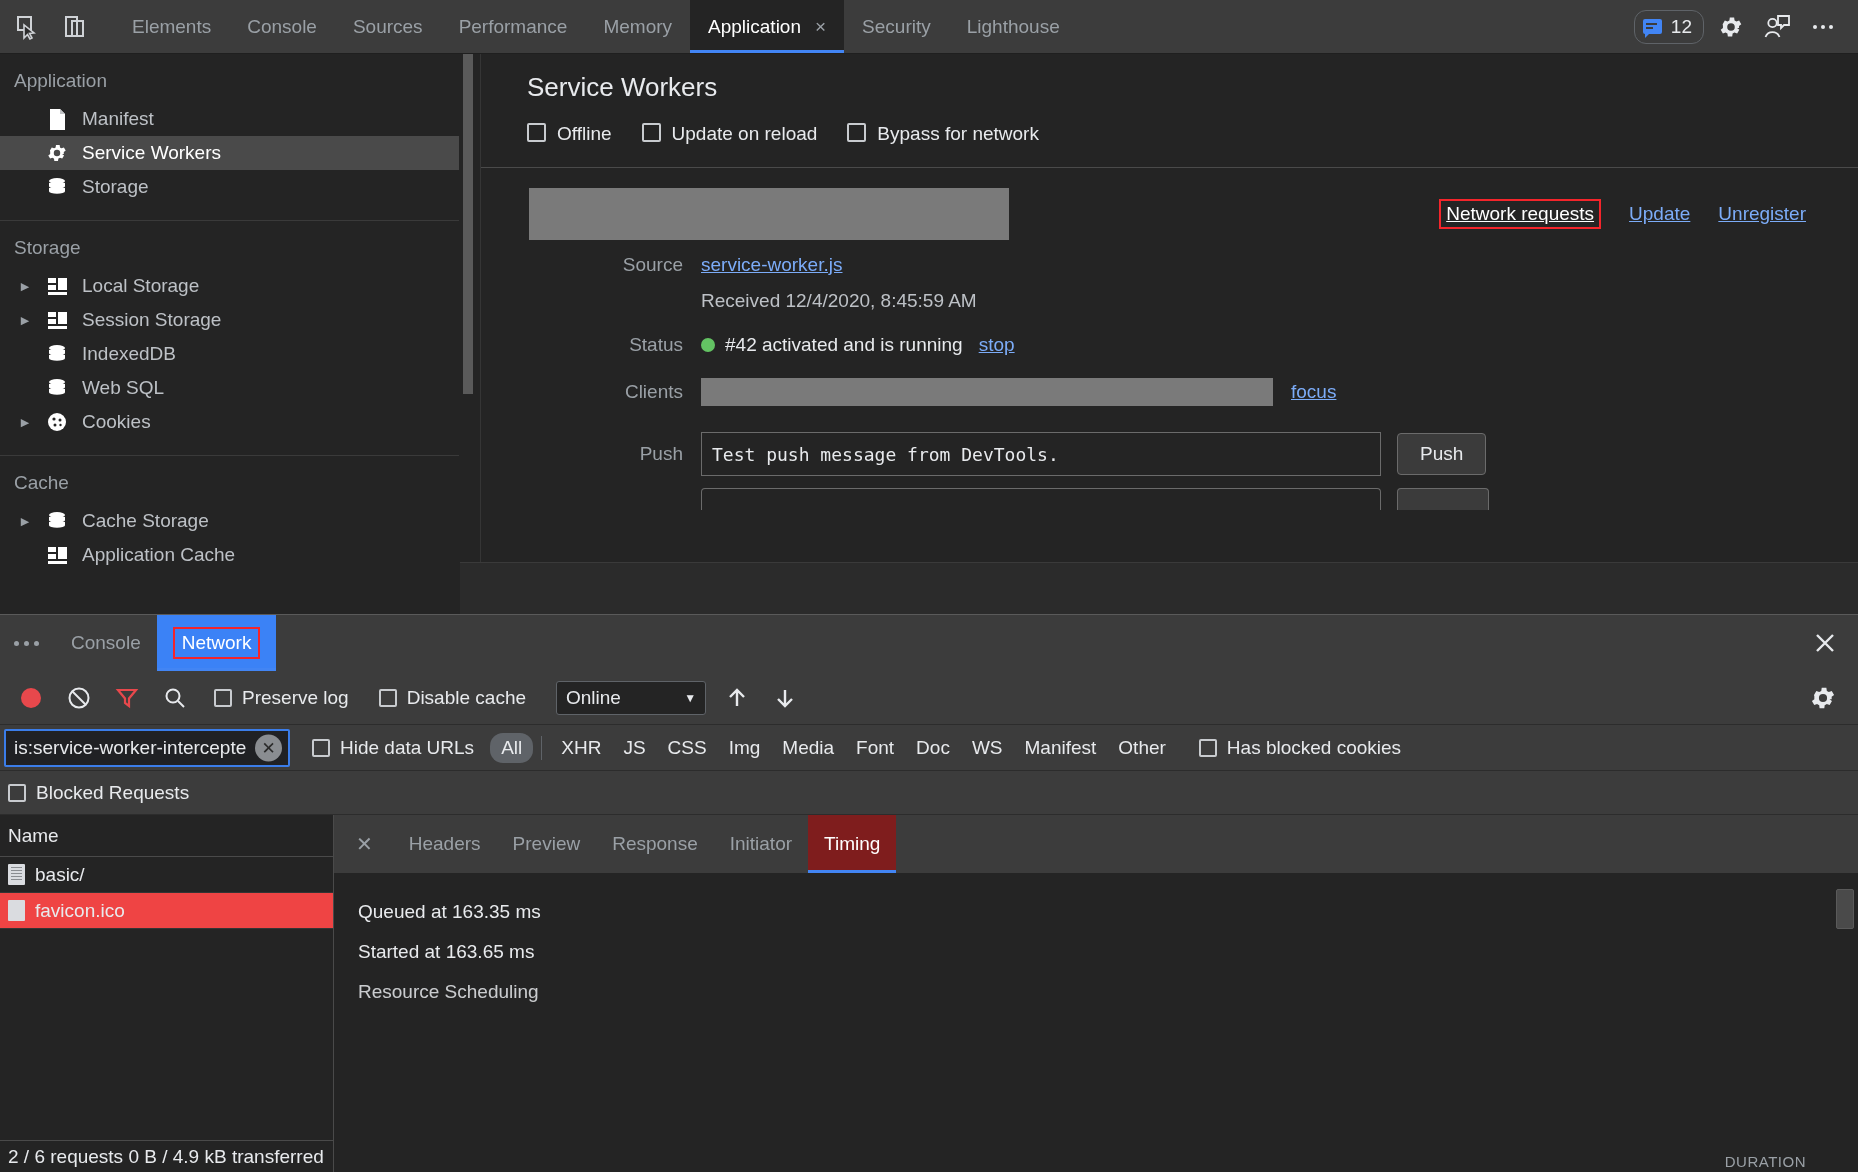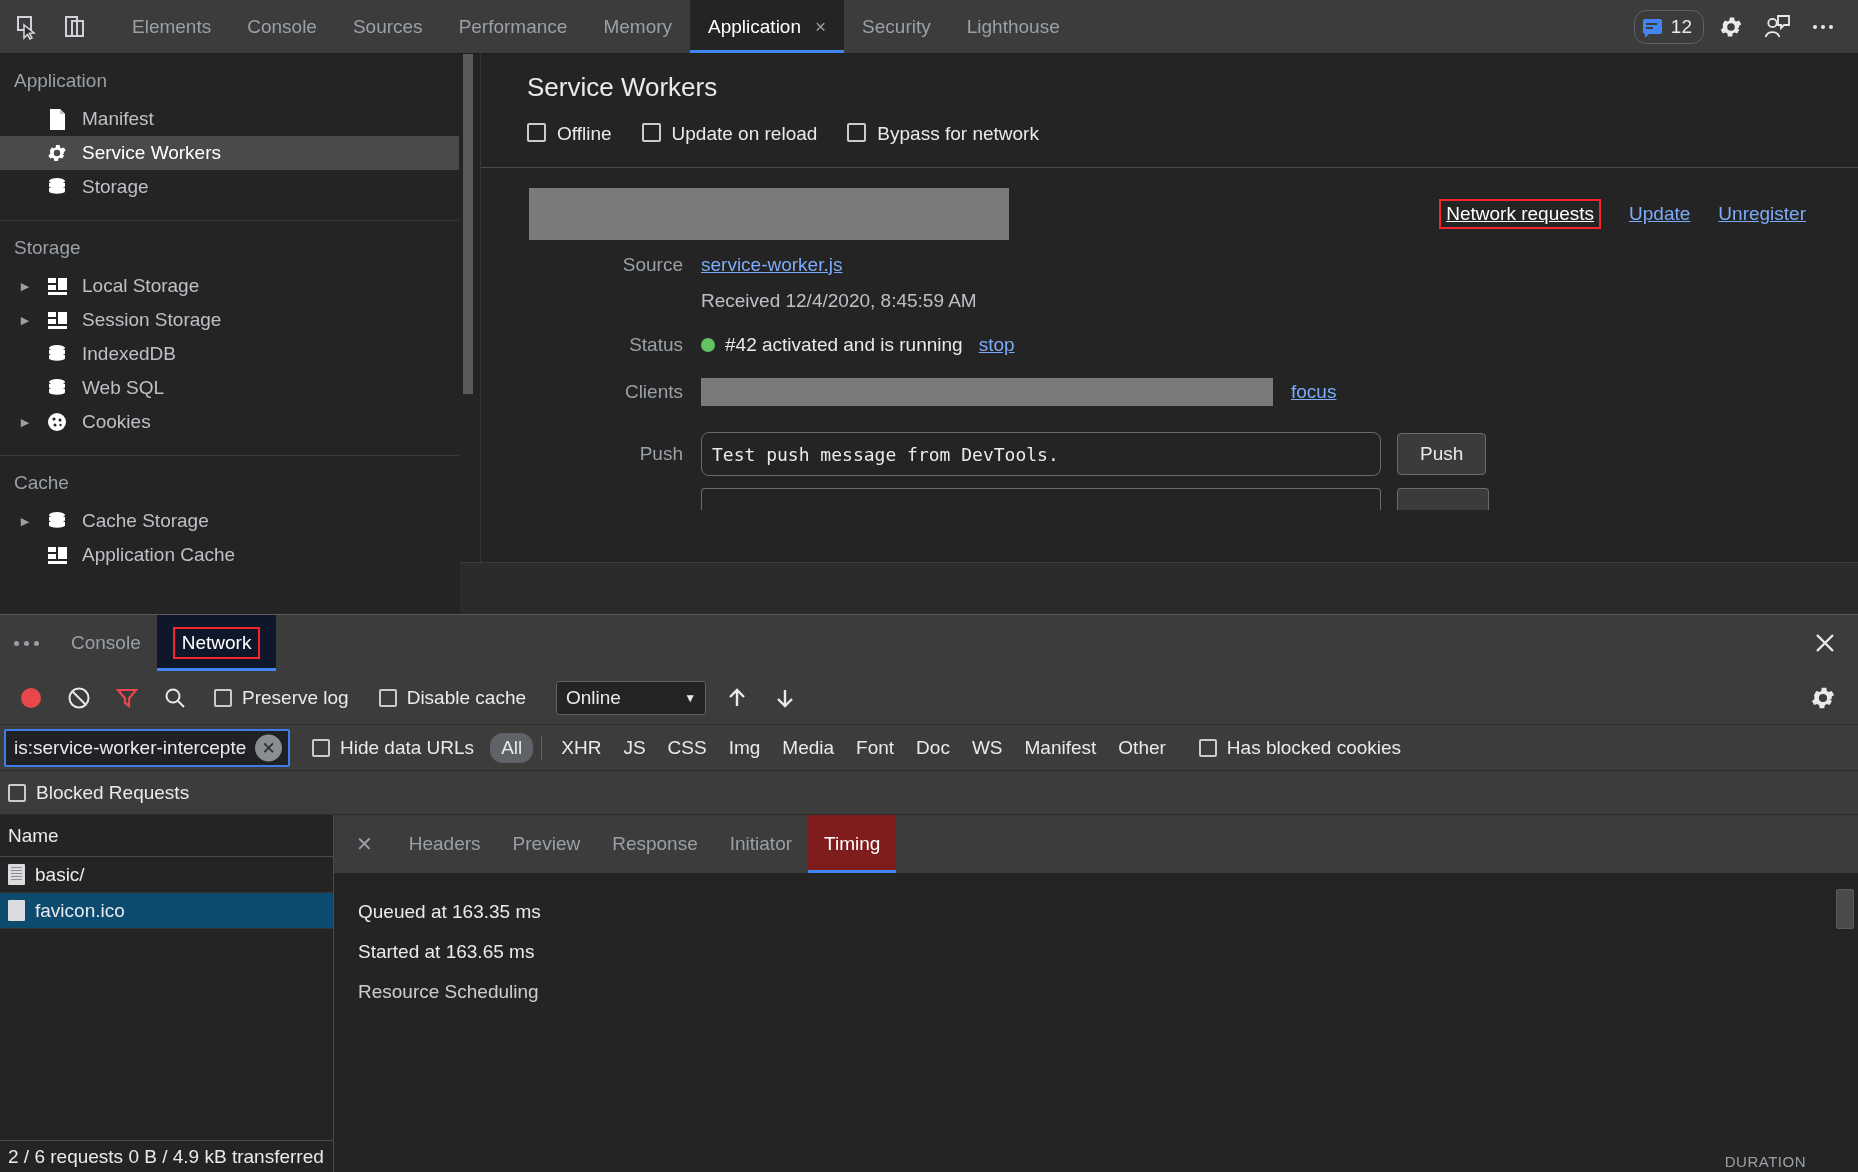--- a/index.html
+++ b/index.html
@@ -120,21 +120,21 @@
   .lnk-hl {
     border: 2px solid #f4252b; padding: 2px 5px; color: #ffffff; text-decoration: underline;
     font-size: 19px; cursor:pointer;
   }
   .sw-received { font-size: 19px; color: #bdc1c6; padding-left: 0; }
   .status-dot { width: 14px; height: 14px; border-radius:50%; background:#63c363; display:inline-block; margin-right:10px; }
   .sw-status-text { font-size:19px; color:#e8eaed; }
   .clients-bar { width: 572px; height: 28px; background: #7a7a7a; }
   .push-input {
     width: 680px; height: 44px; background: #242424;
-    border: 1px solid #6b6b6b; border-radius: 8px;
+    border: 1px solid #6b6b6b; border-radius: 0;
     color: #e8eaed; font-family: "DejaVu Sans Mono", monospace; font-size: 18px;
     padding: 0 10px;
   }
   .push-btn {
     margin-left: 16px; height: 42px; padding: 0 22px;
     background: #3b3b3b; border: 1px solid #6b6b6b; border-radius: 4px;
     color: #e8eaed; font-size: 19px; cursor:pointer;
     font-family: "Liberation Sans", sans-serif;
   }
   .partial-input {
@@ -151,21 +151,21 @@
   .drawer { flex: 1; background: #242424; display:flex; flex-direction: column; border-top: 1px solid #5a5a5a; }
   .drawer-tabs {
     height: 56px; min-height:56px; background:#3c3c3c; display:flex; align-items:stretch; position:relative;
   }
   .dt-dots { display:flex; align-items:center; padding: 0 16px 0 14px; gap:5px; cursor:pointer; }
   .dt-dots i { width:5px; height:5px; border-radius:50%; background:#9aa0a6; }
   .dtab {
     display:flex; align-items:center; padding: 0 16px; font-size:19px; color:#9aa0a6; cursor:pointer;
     position:relative;
   }
-  .dtab.active { background:#0f172a; color:#fff; }
+  .dtab.active { background:#3b82f6; color:#fff; }
   .dtab.active::after { content:""; position:absolute; left:0; right:0; bottom:0; height:3px; background:#4285f4; }
   .dtab .hl { border:2px solid #f4252b; padding: 3px 7px; color:#fff; }
   .drawer-close { margin-left:auto; display:flex; align-items:center; padding-right: 20px; cursor:pointer; }
 
   .net-toolbar {
     height: 54px; min-height: 54px; background:#3c3c3c; display:flex; align-items:center;
     gap: 14px; padding: 0 14px; border-bottom: 1px solid #2c2c2c;
   }
   .nt-ico { width:34px; height:34px; display:flex; align-items:center; justify-content:center; cursor:pointer; }
   .rec-dot { width:20px; height:20px; border-radius:50%; background:#e8484c; }
@@ -203,21 +203,21 @@
   .reqarea { flex:1; display:flex; min-height:0; position:relative; }
   .reqlist { width: 334px; min-width:334px; background:#242424; display:flex; flex-direction:column; border-right:1px solid #4a4a4a; }
   .rl-head {
     height: 42px; display:flex; align-items:center; padding-left: 8px;
     font-size:19px; color:#e8eaed; border-bottom:1px solid #4a4a4a;
   }
   .rl-row {
     height: 36px; display:flex; align-items:center; gap:10px; padding-left: 8px;
     font-size:19px; color:#e8eaed; cursor:pointer; border-bottom:1px solid #343434;
   }
-  .rl-row.selected { background:#0c4a6e;align-items:center; }
+  .rl-row.selected { background:#ef4444;align-items:center; }
   .doc-ico { width:17px; height:21px; background:#dadce0; border-radius:1px; position:relative; flex-shrink:0; }
   .doc-ico.lines::after {
     content:""; position:absolute; left:3px; top:3px; right:3px; bottom:3px;
     background: repeating-linear-gradient(to bottom, #8a8d91 0 1px, transparent 1px 3px);
   }
   .rl-spacer { flex:1; }
   .rl-footer {
     height: 32px; display:flex; align-items:center; padding-left: 8px;
     font-size:19px; color:#e8eaed; border-top:1px solid #4a4a4a; background:#242424;
     white-space: nowrap; overflow:hidden;

